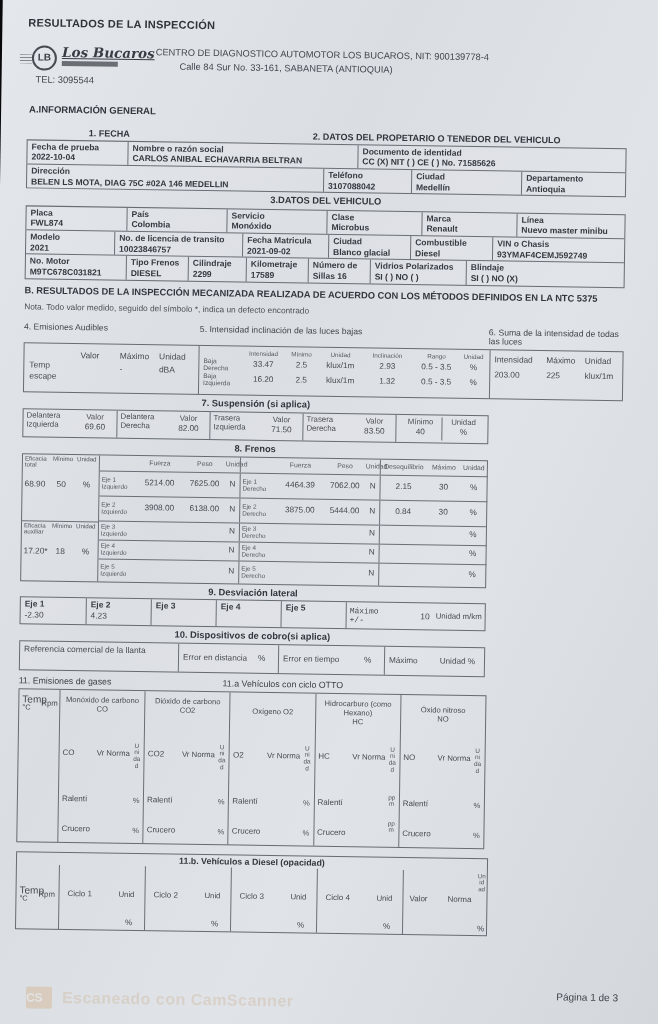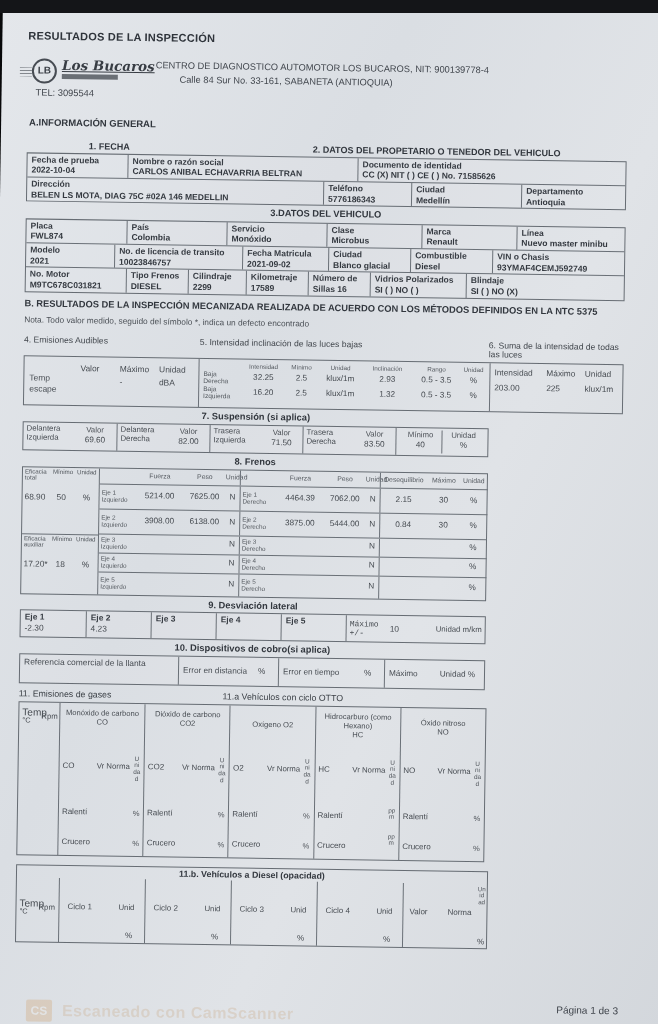--- a/index.html
+++ b/index.html
@@ -1,18 +1,18 @@
 <!DOCTYPE html>
 <html><head>
 <meta charset="utf-8">
 <style>
   *{box-sizing:border-box;margin:0;padding:0;}
   html,body{width:658px;height:1024px;overflow:hidden;}
   body{background:#141518;font-family:"Liberation Sans",sans-serif;position:relative;}
-  .stage{position:absolute;inset:0;background:linear-gradient(90deg,#0e0f11 0,#1b1c1f 18px,#131417 100%);overflow:hidden;margin-top:13px;}
+  .stage{position:absolute;inset:0;background:linear-gradient(90deg,#0e0f11 0,#1b1c1f 18px,#131417 100%);overflow:hidden;}
   .paper{position:absolute;left:3px;top:-16px;width:694px;height:1066px;
     background:linear-gradient(115deg,#e4e7eb 0%,#dadee3 35%,#e0e3e7 60%,#d2d6db 100%);
     transform:rotate(0.85deg);transform-origin:top left;color:#40454c;
     box-shadow:-6px 0 14px rgba(0,0,0,.55);}
   .content{position:absolute;left:26px;top:32px;width:604px;font-size:8.5px;line-height:1.25;}
   .doc-title{font-weight:bold;font-size:11px;color:#2f343b;letter-spacing:.2px;}
   .brandrow{display:flex;align-items:flex-start;margin:15px 0 0 4px;}
   .badge{width:25px;height:25px;border-radius:50%;border:2px solid #474c53;color:#3a3f46;
     display:flex;align-items:center;justify-content:center;font-weight:bold;font-size:10px;position:relative;flex:none;}
   .badge::before{content:"";position:absolute;left:-14px;top:7px;width:12px;height:9px;
@@ -90,21 +90,21 @@
   .fu{width:14px;text-align:center;font-size:8.2px;color:#44494f;}
   .fd{width:46px;text-align:center;font-size:8.2px;color:#44494f;}
   .fm{width:34px;text-align:center;font-size:8.2px;color:#44494f;}
   .fx{width:26px;text-align:center;font-size:8.2px;color:#44494f;}
   .fh{font-size:6.8px !important;color:#565b61 !important;}
   
   .dc{width:65px;padding:1px 4px;height:26px;}
   .dc .l{font-size:8.4px;} .dc .dv{font-size:8.3px;color:#44494f;}
   .dmax{flex:1;display:flex;align-items:center;padding:1px 3px;}
   .dmax .a{width:40px;font-size:8px;color:#474c52;line-height:1.15;font-family:Liberation Mono, monospace;}
-  .dmax .b{width:40px;text-align:left;font-size:8.4px;color:#44494f;}
+  .dmax .b{width:40px;text-align:right;font-size:8.4px;color:#44494f;}
   .dmax .c{flex:1;font-size:7.8px;color:#474c52;text-align:right;}
   
   .q1{width:158px;height:28px;font-size:8.4px;color:#474c52;line-height:1.2;padding:2px 4px;}
   .q2{width:100px;display:flex;align-items:center;}
   .q3{width:106px;display:flex;align-items:center;}
   .q4{flex:1;display:flex;align-items:center;}
   .q2 .t,.q3 .t{flex:1;font-size:8.2px;color:#474c52;line-height:1.15;}
   .q2 .p,.q3 .p{width:16px;font-size:8.2px;color:#44494f;}
   .q4 span{font-size:8.2px;color:#474c52;}
   .q4 .mx{margin-right:22px;}
@@ -137,21 +137,21 @@
   .dcyc .cu{position:absolute;right:10px;top:24px;font-size:7.8px;color:#474c52;}
   .dcyc .cp{position:absolute;right:12px;bottom:2px;font-size:8px;color:#44494f;}
   .dlast{flex:1;border-left:1px solid #6a7077;position:relative;}
   .dlast .cl{position:absolute;left:6px;top:24px;font-size:8px;color:#474c52;}
   .dlast .cn{position:absolute;left:44px;top:24px;font-size:8px;color:#474c52;}
   .dlast .stripe{position:absolute;right:1px;top:2px;font-size:6.2px;color:#51565c;}
   .dlast .cp{position:absolute;right:2px;bottom:1px;font-size:8px;color:#44494f;}
   .pagenum{position:absolute;right:64px;bottom:56px;font-size:10px;color:#3e434a;}
   .wm{position:absolute;left:38px;bottom:42px;display:flex;align-items:center;opacity:.28;}
   .wm .csbox{width:26px;height:22px;background:#cf9a5e;color:#f3ede4;font-weight:bold;font-size:12px;
-    display:flex;align-items:center;justify-content:center;border-radius:2px;}
+    display:flex;align-items:center;border-radius:2px;}
   .wm .wtxt{margin-left:10px;font-size:16px;color:#c8a57e;font-weight:bold;letter-spacing:.5px;}
 </style>
 </head>
 <body>
 
 <div class="stage">
 <div class="paper">
 <div class="content">
 
   <div class="doc-title">RESULTADOS DE LA INSPECCIÓN</div>
@@ -193,21 +193,21 @@
         <div class="v">CC (X) NIT ( ) CE ( ) No. 71585626</div>
       </div>
     </div>
     <div class="xrow">
       <div class="xc" style="width:296px">
         <div class="l">Dirección</div>
         <div class="v">BELEN LS MOTA, DIAG 75C #02A 146 MEDELLIN</div>
       </div>
       <div class="xc" style="width:88px">
         <div class="l">Teléfono</div>
-        <div class="v">5776186343</div>
+        <div class="v">3107088042</div>
       </div>
       <div class="xc" style="width:110px">
         <div class="l">Ciudad</div>
         <div class="v">Medellín</div>
       </div>
       <div class="xc" style="flex:1">
         <div class="l">Departamento</div>
         <div class="v">Antioquia</div>
       </div>
     </div>
@@ -324,21 +324,21 @@
       <div class="m5h">
         <span class="c5b">Intensidad</span>
         <span class="c5c">Mínimo</span>
         <span class="c5d">Unidad</span>
         <span class="c5e">Inclinación</span>
         <span class="c5f">Rango</span>
         <span class="c5g">Unidad</span>
       </div>
       <div class="m5r">
         <span class="c5a">Baja Derecha</span>
-        <span class="c5b">32.25</span>
+        <span class="c5b">33.47</span>
         <span class="c5c">2.5</span>
         <span class="c5d">klux/1m</span>
         <span class="c5e">2.93</span>
         <span class="c5f">0.5 - 3.5</span>
         <span class="c5g">%</span>
       </div>
       <div class="m5r">
         <span class="c5a">Baja Izquierda</span>
         <span class="c5b">16.20</span>
         <span class="c5c">2.5</span>

